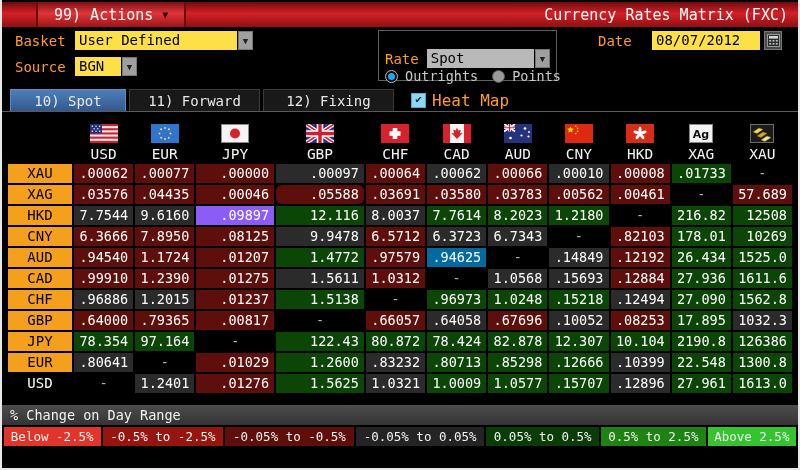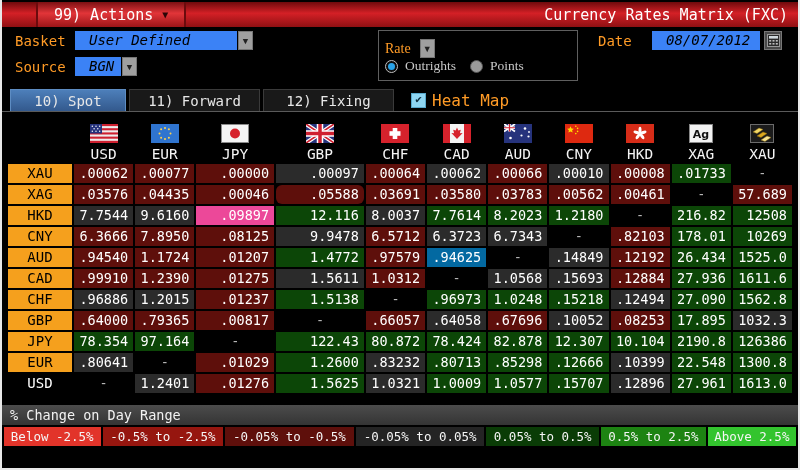--- a/index.html
+++ b/index.html
@@ -11,33 +11,33 @@
     display:flex;align-items:center;}
   .actions-btn{margin-left:34px;padding:0 16px;height:100%;display:flex;align-items:center;gap:9px;
     color:#fff;font-size:15px;border-left:2px solid #6b0b0d;border-right:2px solid #6b0b0d;
     background:linear-gradient(#7c1013,#e23539 45%,#9c1518);cursor:pointer;}
   .actions-btn .caret{font-size:10px;color:#2a0506;}
   .titlebar .title{margin-left:auto;margin-right:10px;font-size:15px;color:#fff;}
   
   .controls{position:relative;height:60px;font-size:14px;}
   .olabel{position:absolute;color:#ff9b26;}
   .field{position:absolute;height:19px;display:flex;}
-  .field .val{flex:1;background:#3b82f6;color:#000;padding:0 14px;line-height:19px;white-space:nowrap;overflow:hidden;font-style:italic;}
+  .field .val{flex:1;background:#fde047;color:#000;padding:0 4px;line-height:19px;white-space:nowrap;overflow:hidden;}
   .field .gval{flex:1;background:#b9b9b9;color:#000;padding:0 4px;line-height:19px;}
   .field .btn{width:15px;margin-left:1px;background:#9f9f9f;color:#222;font-size:9px;
     display:flex;align-items:center;justify-content:center;cursor:pointer;border:1px solid #777;box-sizing:border-box;}
   .fbox{position:absolute;border:1px solid #5f5f5f;box-sizing:border-box;}
   .radio{display:flex;align-items:center;gap:7px;white-space:nowrap;cursor:pointer;}
   .rdot{width:11px;height:11px;border-radius:50%;background:#9a9a9a;border:1px solid #555;position:relative;flex:0 0 auto;}
   .radio.sel .rdot{background:#0d0d0d;border:1px solid #c0c0c0;}
   .radio.sel .rdot::after{content:'';position:absolute;inset:2px;border-radius:50%;background:#2aa3e8;}
   .pricebox{left:244px;top:3px;width:128px;height:51px;display:flex;flex-direction:column;
     justify-content:space-around;padding:2px 8px;}
   .pricebox .radio{color:#ff9b26;}
-  .ratebox{left:376px;top:3px;width:200px;height:51px;display:flex;flex-direction:column;justify-content:space-around;padding:8px 6px;font-family:Liberation Serif, serif;}
+  .ratebox{left:376px;top:3px;width:179px;height:51px;display:flex;flex-direction:column;justify-content:space-around;padding:18px 6px;}
   .raterow1{display:flex;align-items:center;gap:8px;}
   .raterow1 .rlbl{color:#ff9b26;}
   .raterow1 .field{position:relative;width:140px;}
   .raterow2{display:flex;gap:14px;color:#c9c9c9;font-size:13.5px;}
   .calbtn{position:absolute;left:762px;top:4px;width:18px;height:19px;background:#4a4a4a;
     display:flex;align-items:center;justify-content:center;cursor:pointer;border:1px solid #777;box-sizing:border-box;}
   
   .tabbar{height:25px;display:flex;align-items:flex-end;gap:3px;padding-left:8px;border-bottom:1px solid #5a5a5a;box-sizing:border-box;}
   .tab{height:22px;display:flex;align-items:center;justify-content:center;font-size:14px;color:#e8e8e8;
     background:#191919;border:1px solid #3a3a3a;border-bottom:none;box-sizing:border-box;cursor:pointer;}
@@ -88,20 +88,21 @@
     <div class="field" style="left:73px;top:30px;width:62px">
       <span class="val">BGN</span>
       <span class="btn">▼</span>
     </div>
 
 
     <div class="fbox ratebox">
       <div class="raterow1">
         <span class="rlbl">Rate</span>
         <div class="field">
+          <span class="gval">Spot</span>
           <span class="btn">▼</span>
         </div>
       </div>
       <div class="raterow2">
           <div class="radio sel">
             <span class="rdot"></span>
             <span>Outrights</span>
           </div>
           <div class="radio">
             <span class="rdot"></span>
@@ -320,21 +321,21 @@
         <div class="cell" style="background: rgb(94, 15, 11);">.03691</div>
         <div class="cell" style="background: rgb(94, 15, 11);">.03580</div>
         <div class="cell" style="background: rgb(94, 15, 11);">.03783</div>
         <div class="cell" style="background: rgb(94, 15, 11);">.00562</div>
         <div class="cell" style="background: rgb(94, 15, 11);">.00461</div>
         <div class="cell dash" style="background: rgb(0, 0, 0);">-</div>
         <div class="cell" style="background: rgb(94, 15, 11);">57.689</div>
         <div class="rlabel" style="background: rgb(245, 160, 29);">HKD</div>
         <div class="cell" style="background: rgb(43, 43, 43);">7.7544</div>
         <div class="cell" style="background: rgb(43, 43, 43);">9.6160</div>
-        <div class="cell" style="background: #ec4899; padding-left: 24px;">.09897</div>
+        <div class="cell" style="background: #8b5cf6; padding-left: 24px;">.09897</div>
         <div class="cell" style="background: rgb(12, 70, 7);">12.116</div>
         <div class="cell" style="background: rgb(43, 43, 43);">8.0037</div>
         <div class="cell" style="background: rgb(12, 70, 7);">7.7614</div>
         <div class="cell" style="background: rgb(12, 70, 7);">8.2023</div>
         <div class="cell" style="background: rgb(12, 70, 7);">1.2180</div>
         <div class="cell dash" style="background: rgb(0, 0, 0);">-</div>
         <div class="cell" style="background: rgb(12, 70, 7);">216.82</div>
         <div class="cell" style="background: rgb(12, 70, 7);">12508</div>
         <div class="rlabel" style="background: rgb(245, 160, 29);">CNY</div>
         <div class="cell" style="background: rgb(94, 15, 11);">6.3666</div>

